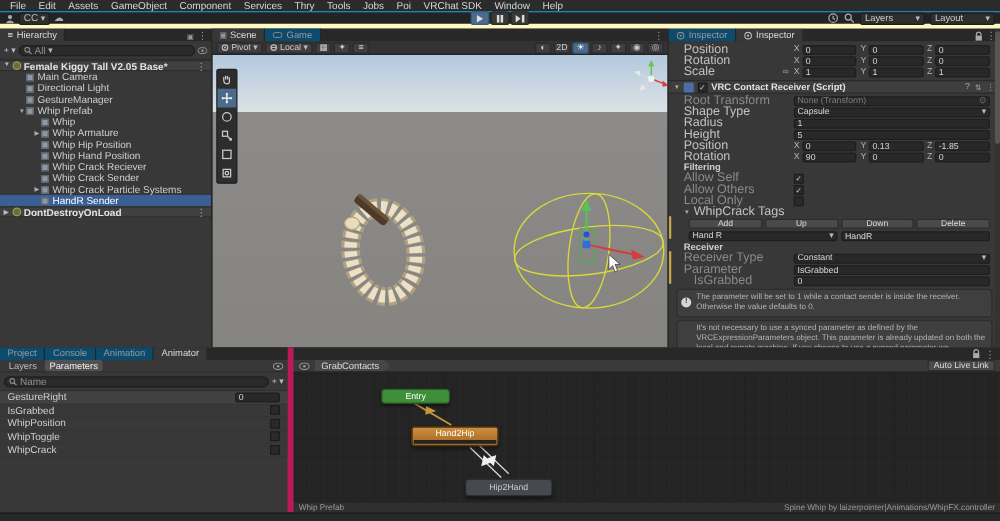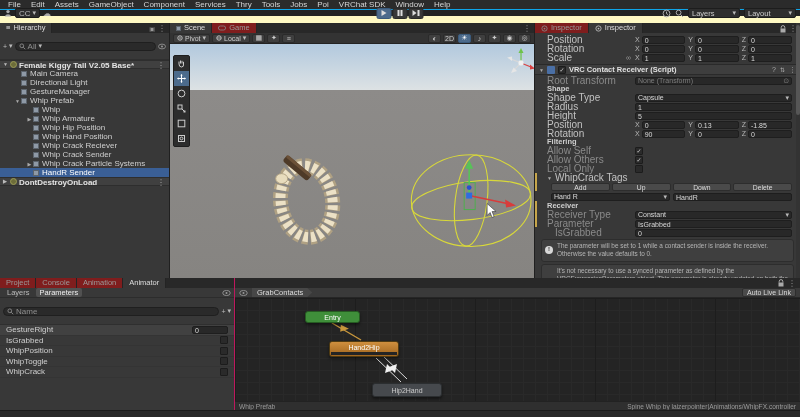--- a/index.html
+++ b/index.html
@@ -3,42 +3,42 @@
 <meta charset="utf-8">
 <style>
   * { margin:0; padding:0; box-sizing:border-box; }
   html,body { width:800px; height:417px; background:#111; }
   body { font-family:"Liberation Sans", sans-serif; font-size:8px; color:#c8c8c8; overflow:hidden; }
   #root { position:relative; width:800px; height:417px; background:#383838; }
 
   
   .menubar { position:absolute; top:0; left:0; right:0; height:10px; background:#2b2b2b; border-bottom:1px solid #0ea5e9; display:flex; align-items:center; padding:0 3px; }
   .menubar span { padding:0 5px; font-size:8px; color:#d6d6d6; line-height:10px; }
-  .topbar { position:absolute; top:10px; left:0; right:0; height:13px; background:#232323; border-bottom:7px solid #fef9c3; display:flex; align-items:center; padding:0 4px; }
+  .topbar { position:absolute; top:10px; left:0; right:0; height:13px; background:#232323; border-bottom:4px solid #fef9c3; display:flex; align-items:center; padding:0 4px; }
   .acct { display:flex; align-items:center; gap:3px; color:#bbb; }
   .acct .pill { display:flex; align-items:center; gap:2px; background:#2e2e2e; border:1px solid #1d1d1d; border-radius:2px; padding:0 3px; height:10px; }
   .playgrp { position:absolute; left:50%; transform:translateX(-50%); display:flex; gap:1px; }
   .pbtn { width:15px; height:11px; background:#383838; border:1px solid #2a2a2a; border-radius:2px; display:flex; align-items:center; justify-content:center; }
   .pbtn.active { background:#4c6b8c; border-color:#3a5a7c; }
   .tri { width:0; height:0; border-left:5px solid #ddd; border-top:3px solid transparent; border-bottom:3px solid transparent; }
   .pause { display:flex; gap:1px; } .pause i { width:2px; height:6px; background:#ddd; }
   .step { display:flex; align-items:center; } .step i { width:1.5px; height:6px; background:#ddd; margin-left:1px; }
   .topright { margin-left:auto; display:flex; align-items:center; gap:4px; }
   .ddbtn { display:flex; align-items:center; justify-content:space-between; width:52px; height:10px; background:#2e2e2e; border:1px solid #1d1d1d; border-radius:2px; padding:0 3px; color:#ccc; font-size:7.5px; }
 
   
   .main { position:absolute; top:23px; left:0; right:0; height:255px; display:flex; }
 
   
   .hier { width:170px; background:#383838; border-right:1px solid #202020; display:flex; flex-direction:column; overflow:hidden; }
   .tabbar { height:10px; background:#282828; display:flex; align-items:flex-end; }
   .tab { height:10px; line-height:10px; padding:0 6px; background:#383838; color:#ddd; font-size:7.5px; border-right:1px solid #242424; display:flex; align-items:center; gap:3px; }
-  .tab.inactive { background:#7f1d1d; color:#9a9a9a; }
+  .tab.inactive { background:#0c4a6e; color:#9a9a9a; }
   .tabbar .spacer { flex:1; } .tabbar .endicons { display:flex; align-items:center; gap:3px; padding-right:3px; color:#999; }
-  .searchrow { height:27px; display:flex; align-items:center; gap:2px; padding:1px 3px; background:#383838; border-bottom:1px solid #2f2f2f; }
+  .searchrow { height:15px; display:flex; align-items:center; gap:2px; padding:1px 3px; background:#383838; border-bottom:1px solid #2f2f2f; }
   .mini { color:#bbb; font-size:7px; }
   .searchpill { flex:1; height:9px; background:#2a2a2a; border:1px solid #1f1f1f; border-radius:5px; display:flex; align-items:center; gap:2px; padding:0 3px; color:#8f8f8f; }
   .tree { flex:1; overflow:hidden; }
   .hrow { height:9px; display:flex; align-items:center; color:#cfcfcf; }
   .hrow.d1 { padding-left:14px; } .hrow.d2 { padding-left:26px; }
   .hrow.selected { background:#3a5f96; color:#fff; }
   .hrow .arr { width:7px; font-size:5px; color:#aaa; text-align:center; flex:none; }
   .cube { width:6px; height:6px; background:#8e99a6; border:1px solid #5c646d; margin-right:3px; flex:none; }
   .hlabel { white-space:nowrap; font-size:8px; }
   .scenehdr { height:9px; display:flex; align-items:flex-start; background:#404040; font-weight:bold; color:#e2e2e2; padding-left:3px; border-top:1px solid #2e2e2e; border-bottom:1px solid #2e2e2e; }
@@ -86,21 +86,21 @@
   .tagrow { display:flex; gap:3px; padding:1px 8px 1px 16px; height:10px; }
   .tagrow .drop, .tagrow .wfld { flex:1; }
   .infobox { position:relative; margin:2px 6px; background:#3f3f3f; border:1px solid #2d2d2d; border-radius:3px; padding:2px 3px 2px 15px; color:#b5b5b5; font-size:6.4px; line-height:1.3; }
   .infobox .bang { position:absolute; left:3px; top:50%; transform:translateY(-50%); width:8px; height:8px; border-radius:50%; background:#d8d8d8; color:#333; font-weight:bold; font-size:6px; display:flex; align-items:center; justify-content:center; }
   .scrolltrack { position:absolute; right:0; top:0; bottom:0; width:4px; background:#333; }
   .scrollthumb { position:absolute; right:0; top:2px; width:4px; height:90px; background:#565656; border-radius:2px; }
   .ovr { position:absolute; left:0; width:2px; background:#c7a64b; }
 
   
   .bottom { position:absolute; top:278px; left:0; right:0; height:132px; display:flex; }
-  .bleft { width:235px; background:#383838; border-right:1px solid #be185d; display:flex; flex-direction:column; }
+  .bleft { width:235px; background:#383838; border-right:5px solid #be185d; display:flex; flex-direction:column; }
   .subtabs { height:10px; background:#383838; border-bottom:1px solid #2c2c2c; display:flex; align-items:center; gap:2px; padding:0 3px; }
   .chip { padding:0 4px; height:9px; line-height:9px; border-radius:2px; color:#bbb; font-size:7.5px; }
   .chip.active { background:#515151; color:#eee; }
   .subtabs .eye { margin-left:auto; }
   .prow { height:10.5px; display:flex; align-items:center; padding:0 6px; background:#383838; border-bottom:1px solid #343434; }
   .prow.lit { background:#414141; }
   .pname { flex:1; color:#cfcfcf; }
   .pval { width:36px; height:8px; line-height:8px; background:#282828; border:1px solid #1e1e1e; border-radius:2px; padding:0 2px; color:#ddd; font-size:7px; }
   .pcheck { width:8px; height:8px; background:#2a2a2a; border:1px solid #1c1c1c; border-radius:1px; }
 
@@ -569,21 +569,20 @@
             </span>
         </div>
 
         <div class="irow">
           <span class="ilabel dim">Root Transform</span>
           <span class="wfld dim drop">
               <span>None (Transform)</span>
               <span style="color:#777;">⊙</span>
             </span>
         </div>
-        <div class="sect">Shape</div>
         <div class="irow">
             <span class="ilabel">Shape Type</span>
             <span class="wfld drop">
               <span>Capsule</span>
               <span class="mini">▾</span>
             </span>
           </div>
         <div class="irow">
             <span class="ilabel">Radius</span>
             <span class="wfld">1</span>

